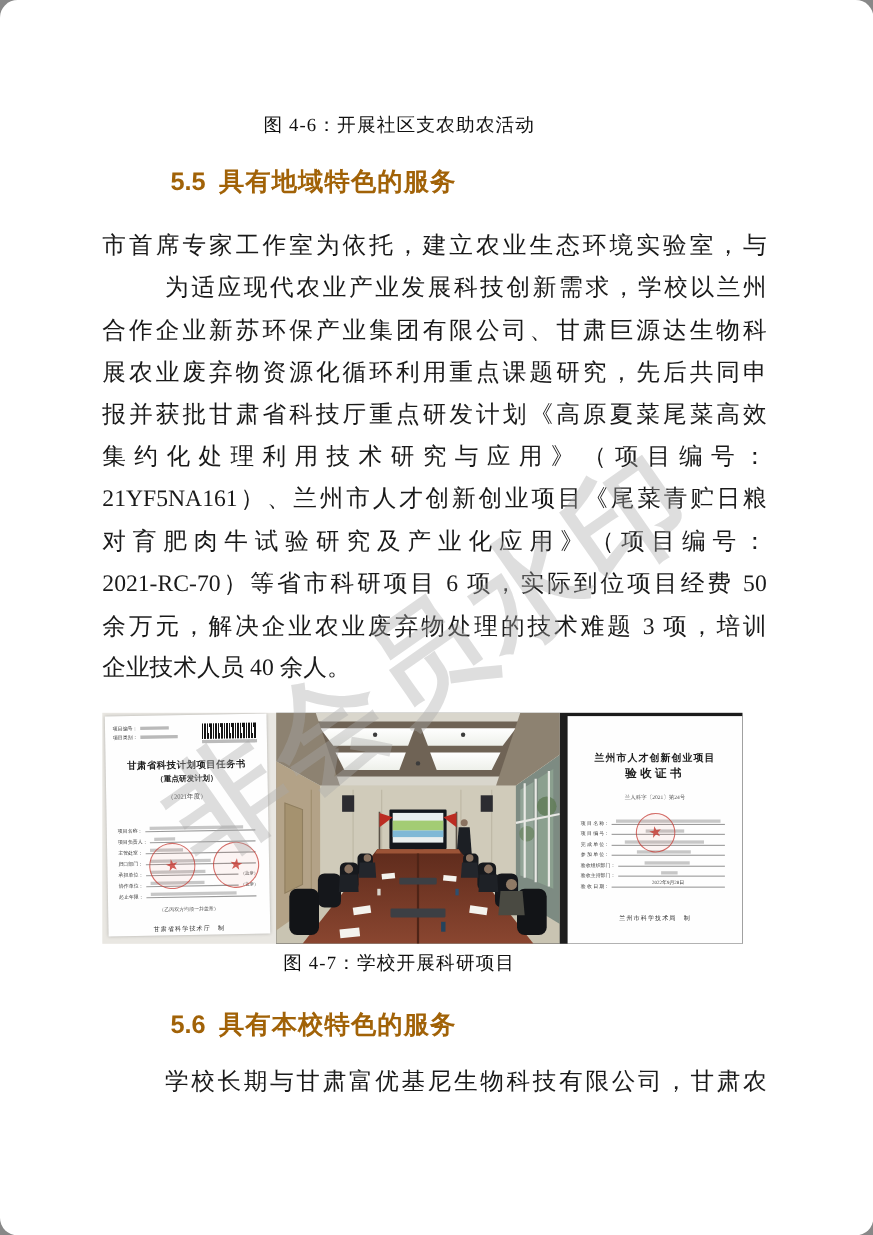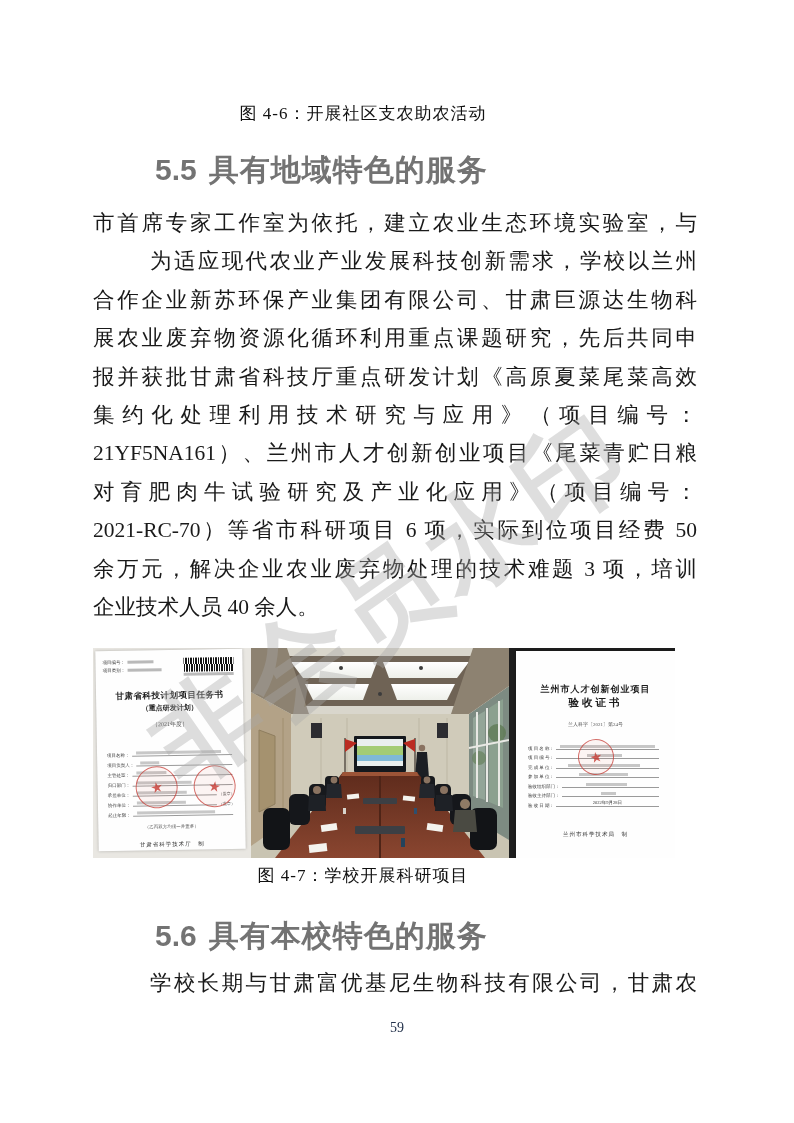--- a/index.html
+++ b/index.html
@@ -1,30 +1,30 @@
 <!DOCTYPE html>
 <html><head>
 <meta charset="utf-8">
 <style>
   * { margin:0; padding:0; box-sizing:border-box; }
   html,body { background:#888; }
   .page {
     position:relative; width:794px; height:1123px; margin:0 auto;
     background:#ffffff; overflow:hidden;
-    font-family:"Liberation Serif","DejaVu Serif",serif; color:#1f1f1f;
+    font-family:"Liberation Serif","DejaVu Serif",serif; color:#1f1f1f;border-radius:16px;
   }
   
   .fig-caption {
     position:absolute; left:93px; width:540px; text-align:center;
     font-size:17px; letter-spacing:1px; color:#111;
   }
   #fig46-caption { top:102px; }
   #fig47-caption { top:864px; }
   .section-heading {
-    position:absolute; left:155px; font-size:30px; font-weight:bold; color:#737373;
+    position:absolute; left:155px; font-size:23px; font-weight:bold; color:#a16207;
     letter-spacing:1px;
   }
   #heading-55 { top:150px; }
   #heading-56 { top:916px;text-align:center; }
   .section-heading .num {
     font-family:"Liberation Sans","DejaVu Sans",sans-serif;
     font-weight:bold; margin-right:12px; letter-spacing:0;
   }
   .para { position:absolute; left:93px; width:604px; }
   #para-55 { top:204px; }
@@ -361,17 +361,16 @@
   <div class="fig-caption" id="fig47-caption">图 4-7：学校开展科研项目</div>
 
   <div class="section-heading" id="heading-56">
     <span class="num">5.6</span><span>具有本校特色的服务</span>
   </div>
 
   <div class="para" id="para-56">
     <div class="line first">学校长期与甘肃富优基尼生物科技有限公司，甘肃农</div>
   </div>
 
-  <div class="page-number">59</div>
 
   <div class="watermark">非会员水印</div>
 
 </div>
 
 </body></html>

